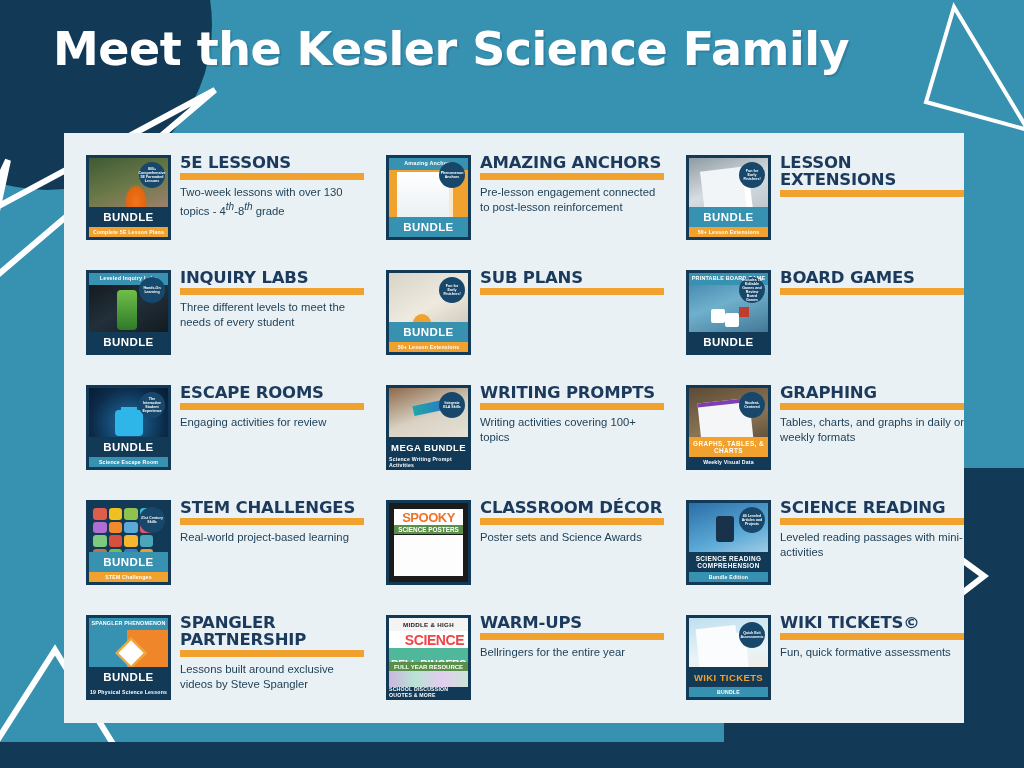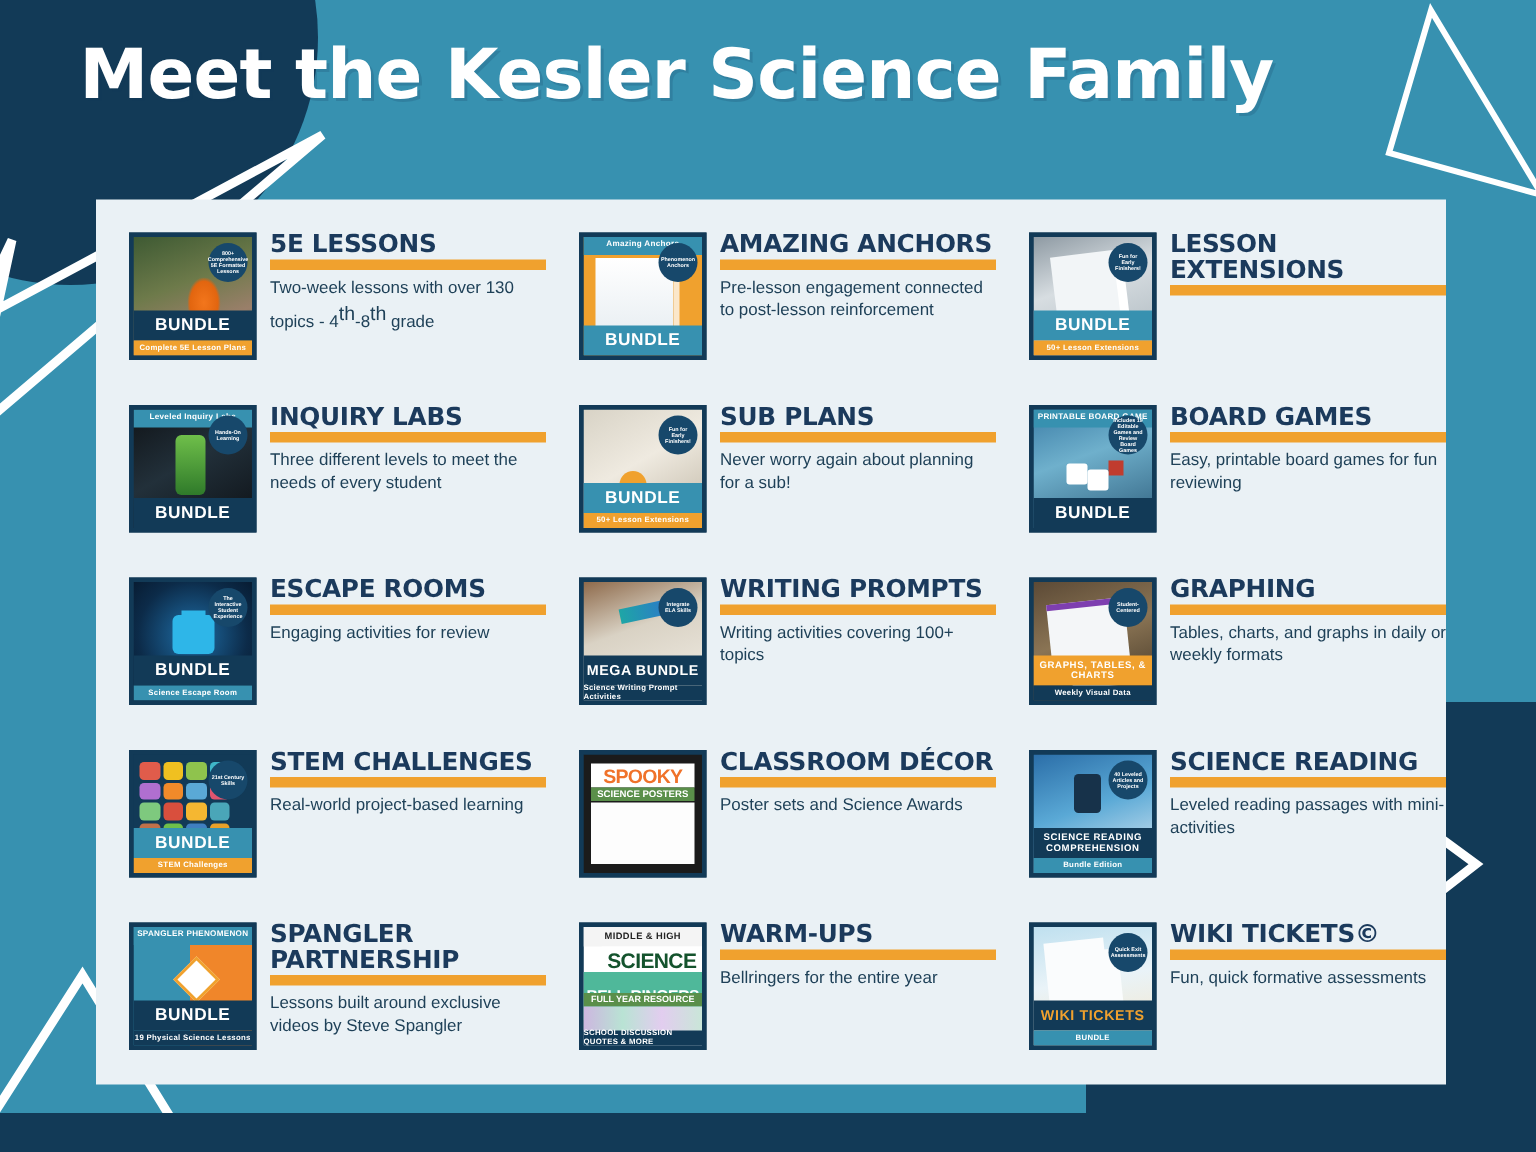--- a/index.html
+++ b/index.html
@@ -89,21 +89,21 @@
   .ttl{
     color:#1b3a5c;font-weight:bold;font-size:16.5px;line-height:1.04;
     letter-spacing:-.2px;text-transform:uppercase;
     font-family:"DejaVu Sans","Liberation Sans",sans-serif;
   }
   .rule{height:7px;background:#f0a12e;margin:2px 0 5px 0;}
   .desc{
     color:#1f4158;font-size:11.3px;line-height:1.33;
     font-family:"Liberation Sans",sans-serif;
   }
-  .desc sup{font-size:13px;vertical-align:super;}
+  .desc sup{font-size:10px;vertical-align:super;font-style:italic;}
 
   
   .a-anemone{background:linear-gradient(160deg,#3e5a33 0%,#6d7a4a 40%,#9a7f6a 70%,#4b5f3a 100%);}
   .a-anemone:after{content:"";position:absolute;left:46%;top:34%;width:22px;height:34px;
     background:radial-gradient(ellipse at 50% 50%,#f3761c 0%,#e2650f 60%,rgba(226,101,15,0) 72%);}
   .a-inquiry{background:linear-gradient(150deg,#101418 0%,#22303a 45%,#0d1116 100%);}
   .a-inquiry:after{content:"";position:absolute;left:36%;top:22%;width:20px;height:40px;border-radius:4px;
     background:linear-gradient(180deg,#6fbf4a,#2f7a2a);}
   .a-escape{background:radial-gradient(circle at 50% 45%,#1f6fa8 0%,#0c2b49 62%,#06172b 100%);}
   .a-escape:after{content:"";position:absolute;left:33%;top:28%;width:28px;height:26px;border-radius:4px;
@@ -118,21 +118,21 @@
   .a-sub{background:linear-gradient(150deg,#d8d3c6 0%,#efeae0 45%,#bfb6a4 100%);}
   .a-sub:after{content:"";position:absolute;left:30%;top:52%;width:18px;height:18px;border-radius:50%;background:#f0a12e;}
   .a-writing{background:linear-gradient(160deg,#8e6a4b 0%,#d9d2c4 40%,#f2eee6 100%);}
   .a-writing:after{content:"";position:absolute;left:30%;top:18%;width:40px;height:10px;
     background:linear-gradient(90deg,#1ea6a6,#2f6fd0);transform:rotate(-12deg);}
   .a-reading{background:linear-gradient(160deg,#2b6ea8 0%,#5aa9d6 45%,#e7eef4 100%);}
   .a-reading:after{content:"";position:absolute;left:34%;top:16%;width:18px;height:26px;border-radius:3px;background:#17324a;}
   .a-warm{background:#ffffff;}
   .a-warm .w1{position:absolute;left:0;right:0;top:0;height:13px;background:#f4f4f4;color:#222;
     font-size:6.2px;font-weight:bold;display:flex;align-items:center;justify-content:center;letter-spacing:.3px;}
-  .a-warm .w2{position:absolute;left:0;right:0;top:13px;height:17px;background:#ffffff;color:#14532d;
+  .a-warm .w2{position:absolute;left:0;right:0;top:13px;height:17px;background:#ffffff;color:#ef4444;
     font-size:14px;font-weight:bold;display:flex;align-items:center;justify-content:center;letter-spacing:-.4px;margin-left:12px;}
   .a-warm .w3{position:absolute;left:0;right:0;top:30px;height:32px;background:#4fb89a;color:#fff;
     font-size:10.5px;font-weight:bold;display:flex;align-items:center;justify-content:center;letter-spacing:-.3px;}
   .a-warm .w4{position:absolute;left:0;right:0;top:44px;height:9px;background:#5a8f4a;color:#fff;
     font-size:6px;font-weight:bold;display:flex;align-items:center;justify-content:center;}
   .a-warm .w5{position:absolute;left:0;right:0;top:53px;bottom:9px;
     background:linear-gradient(90deg,#cdb6e0 0%,#b9e3d4 33%,#e2cdef 66%,#c9e6d8 100%);}
   .a-lesson{background:linear-gradient(160deg,#8e9aa3 0%,#d7dde1 40%,#aab6bd 100%);}
   .a-lesson:after{content:"";position:absolute;left:18%;top:14%;width:42px;height:52px;background:#f2f5f7;
     transform:rotate(-7deg);box-shadow:7px 4px 0 -1px #ffffff;}
@@ -248,34 +248,32 @@
         <div class="item">
           <div class="thumb">
             <div class="art a-sub"></div>
             <div class="badge">Fun for Early Finishers!</div>
             <div class="subbundle orange" style="bottom: 0px;">50+ Lesson Extensions</div>
             <div class="bundle teal" style="bottom: 10px;">BUNDLE</div>
           </div>
           <div class="txt">
             <div class="ttl">SUB PLANS</div>
             <div class="rule"></div>
-            <div class="desc">Never worry again about planning for a sub!</div>
           </div>
         </div>
         <div class="item">
           <div class="thumb">
             <div class="art a-board"></div>
             <div class="toplabel" style="background: rgb(55, 145, 176);">PRINTABLE BOARD GAME</div>
             <div class="badge">Includes 19 Editable Games and Review Board Games</div>
             <div class="bundle">BUNDLE</div>
           </div>
           <div class="txt">
             <div class="ttl">BOARD GAMES</div>
             <div class="rule"></div>
-            <div class="desc">Easy, printable board games for fun reviewing</div>
           </div>
         </div>
         <div class="item">
           <div class="thumb">
             <div class="art a-escape"></div>
             <div class="badge">The Interactive Student Experience</div>
             <div class="subbundle teal" style="bottom: 0px;">Science Escape Room</div>
             <div class="bundle" style="bottom: 10px;">BUNDLE</div>
           </div>
           <div class="txt">

